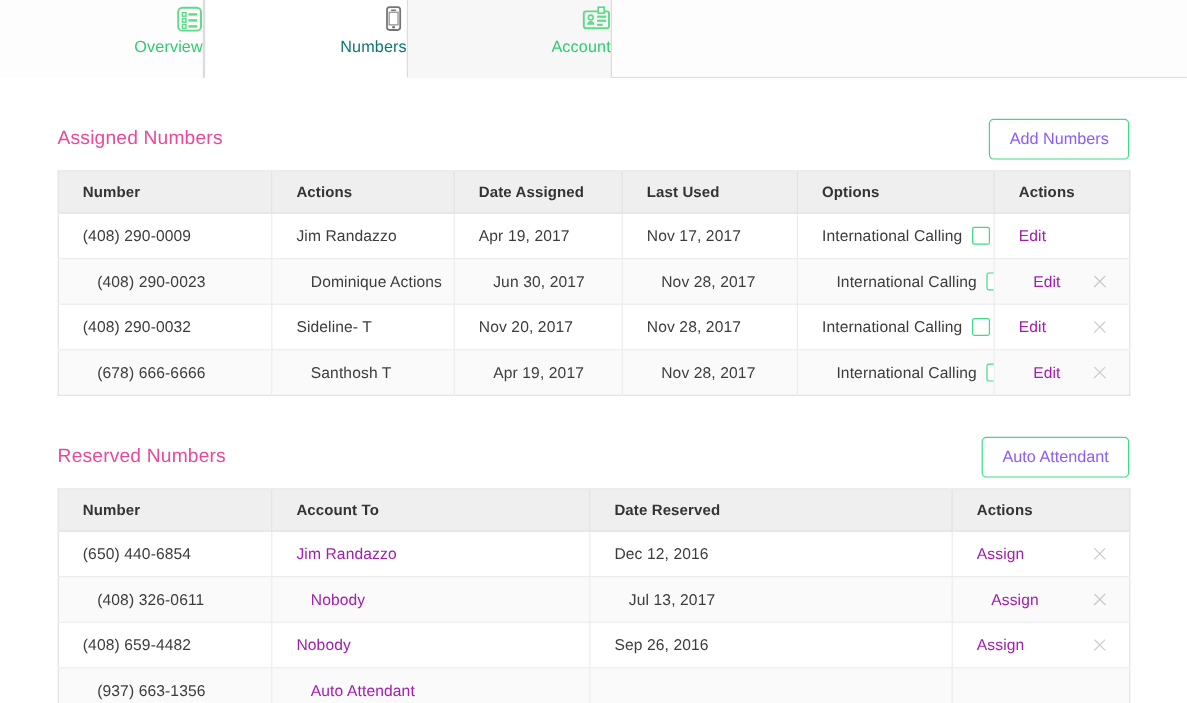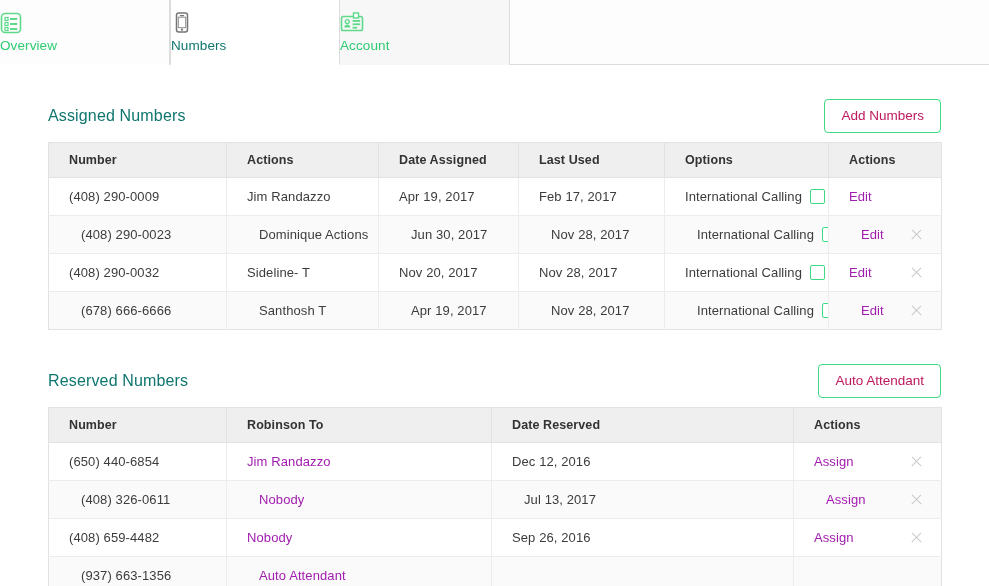--- a/index.html
+++ b/index.html
@@ -17,23 +17,23 @@
     height: 65px;
     background: #fafafa;
     border-bottom: 1px solid #dcdcdc;
     position: relative;
   }
   .tab {
     width: 170px;
     height: 65px;
     display: flex;
     flex-direction: column;
-    align-items: flex-start;
+    align-items: flex-end;
     justify-content: flex-start;
-    padding-top: 9px;
+    padding-top: 2px;
     background: #f7f7f7;
     border-right: 1px solid #dcdcdc;
     cursor: pointer;
     position: relative;
   }
   .tab.first { border-left: none; background:#fdfdfd; }
   .tab.active {
     background: #ffffff;
     border-bottom: 1px solid #ffffff;
     margin-bottom: -1px;
@@ -62,27 +62,27 @@
   }
   .section-head {
     display: flex;
     align-items: center;
     justify-content: space-between;
     height: 52px;
     margin-top: 25px;
   }
   .section-title {
     font-size: 16px;
-    color: #0f766e;
+    color: #ec4899;
     font-weight: normal;
     letter-spacing: .15px;
   }
   .btn-outline {
     border: 1px solid #3ddc84;
-    color: #be185d;
+    color: #8b5cf6;
     background: #ffffff;
     border-radius: 4px;
     font-size: 13.5px;
     padding: 9px 16px;
     font-family: "Liberation Sans", sans-serif;
     cursor: pointer;
     line-height: 1;
     white-space: nowrap;
   }
 
@@ -239,21 +239,21 @@
         <th>Last Used</th>
         <th>Options</th>
         <th>Actions</th>
       </tr>
     </thead>
     <tbody id="assigned-body">
         <tr>
           <td>(408) 290-0009</td>
           <td>Jim Randazzo</td>
           <td>Apr 19, 2017</td>
-          <td>Feb 17, 2017</td>
+          <td>Nov 17, 2017</td>
           <td>
             <div class="opt-cell">
               <span>International Calling</span>
               <span class="chk"></span>
             </div>
           </td>
           <td>
             <div class="act-cell">
               <span class="link-green">Edit</span>
               <span class="xicon hidden"></span>
@@ -325,21 +325,21 @@
   <table class="grid" id="reserved-table">
     <colgroup>
       <col style="width:178px">
         <col style="width:265px">
         <col style="width:302px">
         <col style="width:148px">
     </colgroup>
     <thead>
       <tr>
         <th>Number</th>
-        <th>Robinson To</th>
+        <th>Account To</th>
         <th>Date Reserved</th>
         <th>Actions</th>
       </tr>
     </thead>
     <tbody id="reserved-body">
         <tr>
           <td>(650) 440-6854</td>
           <td><span class="link-green">Jim Randazzo</span></td>
           <td>Dec 12, 2016</td>
           <td>

